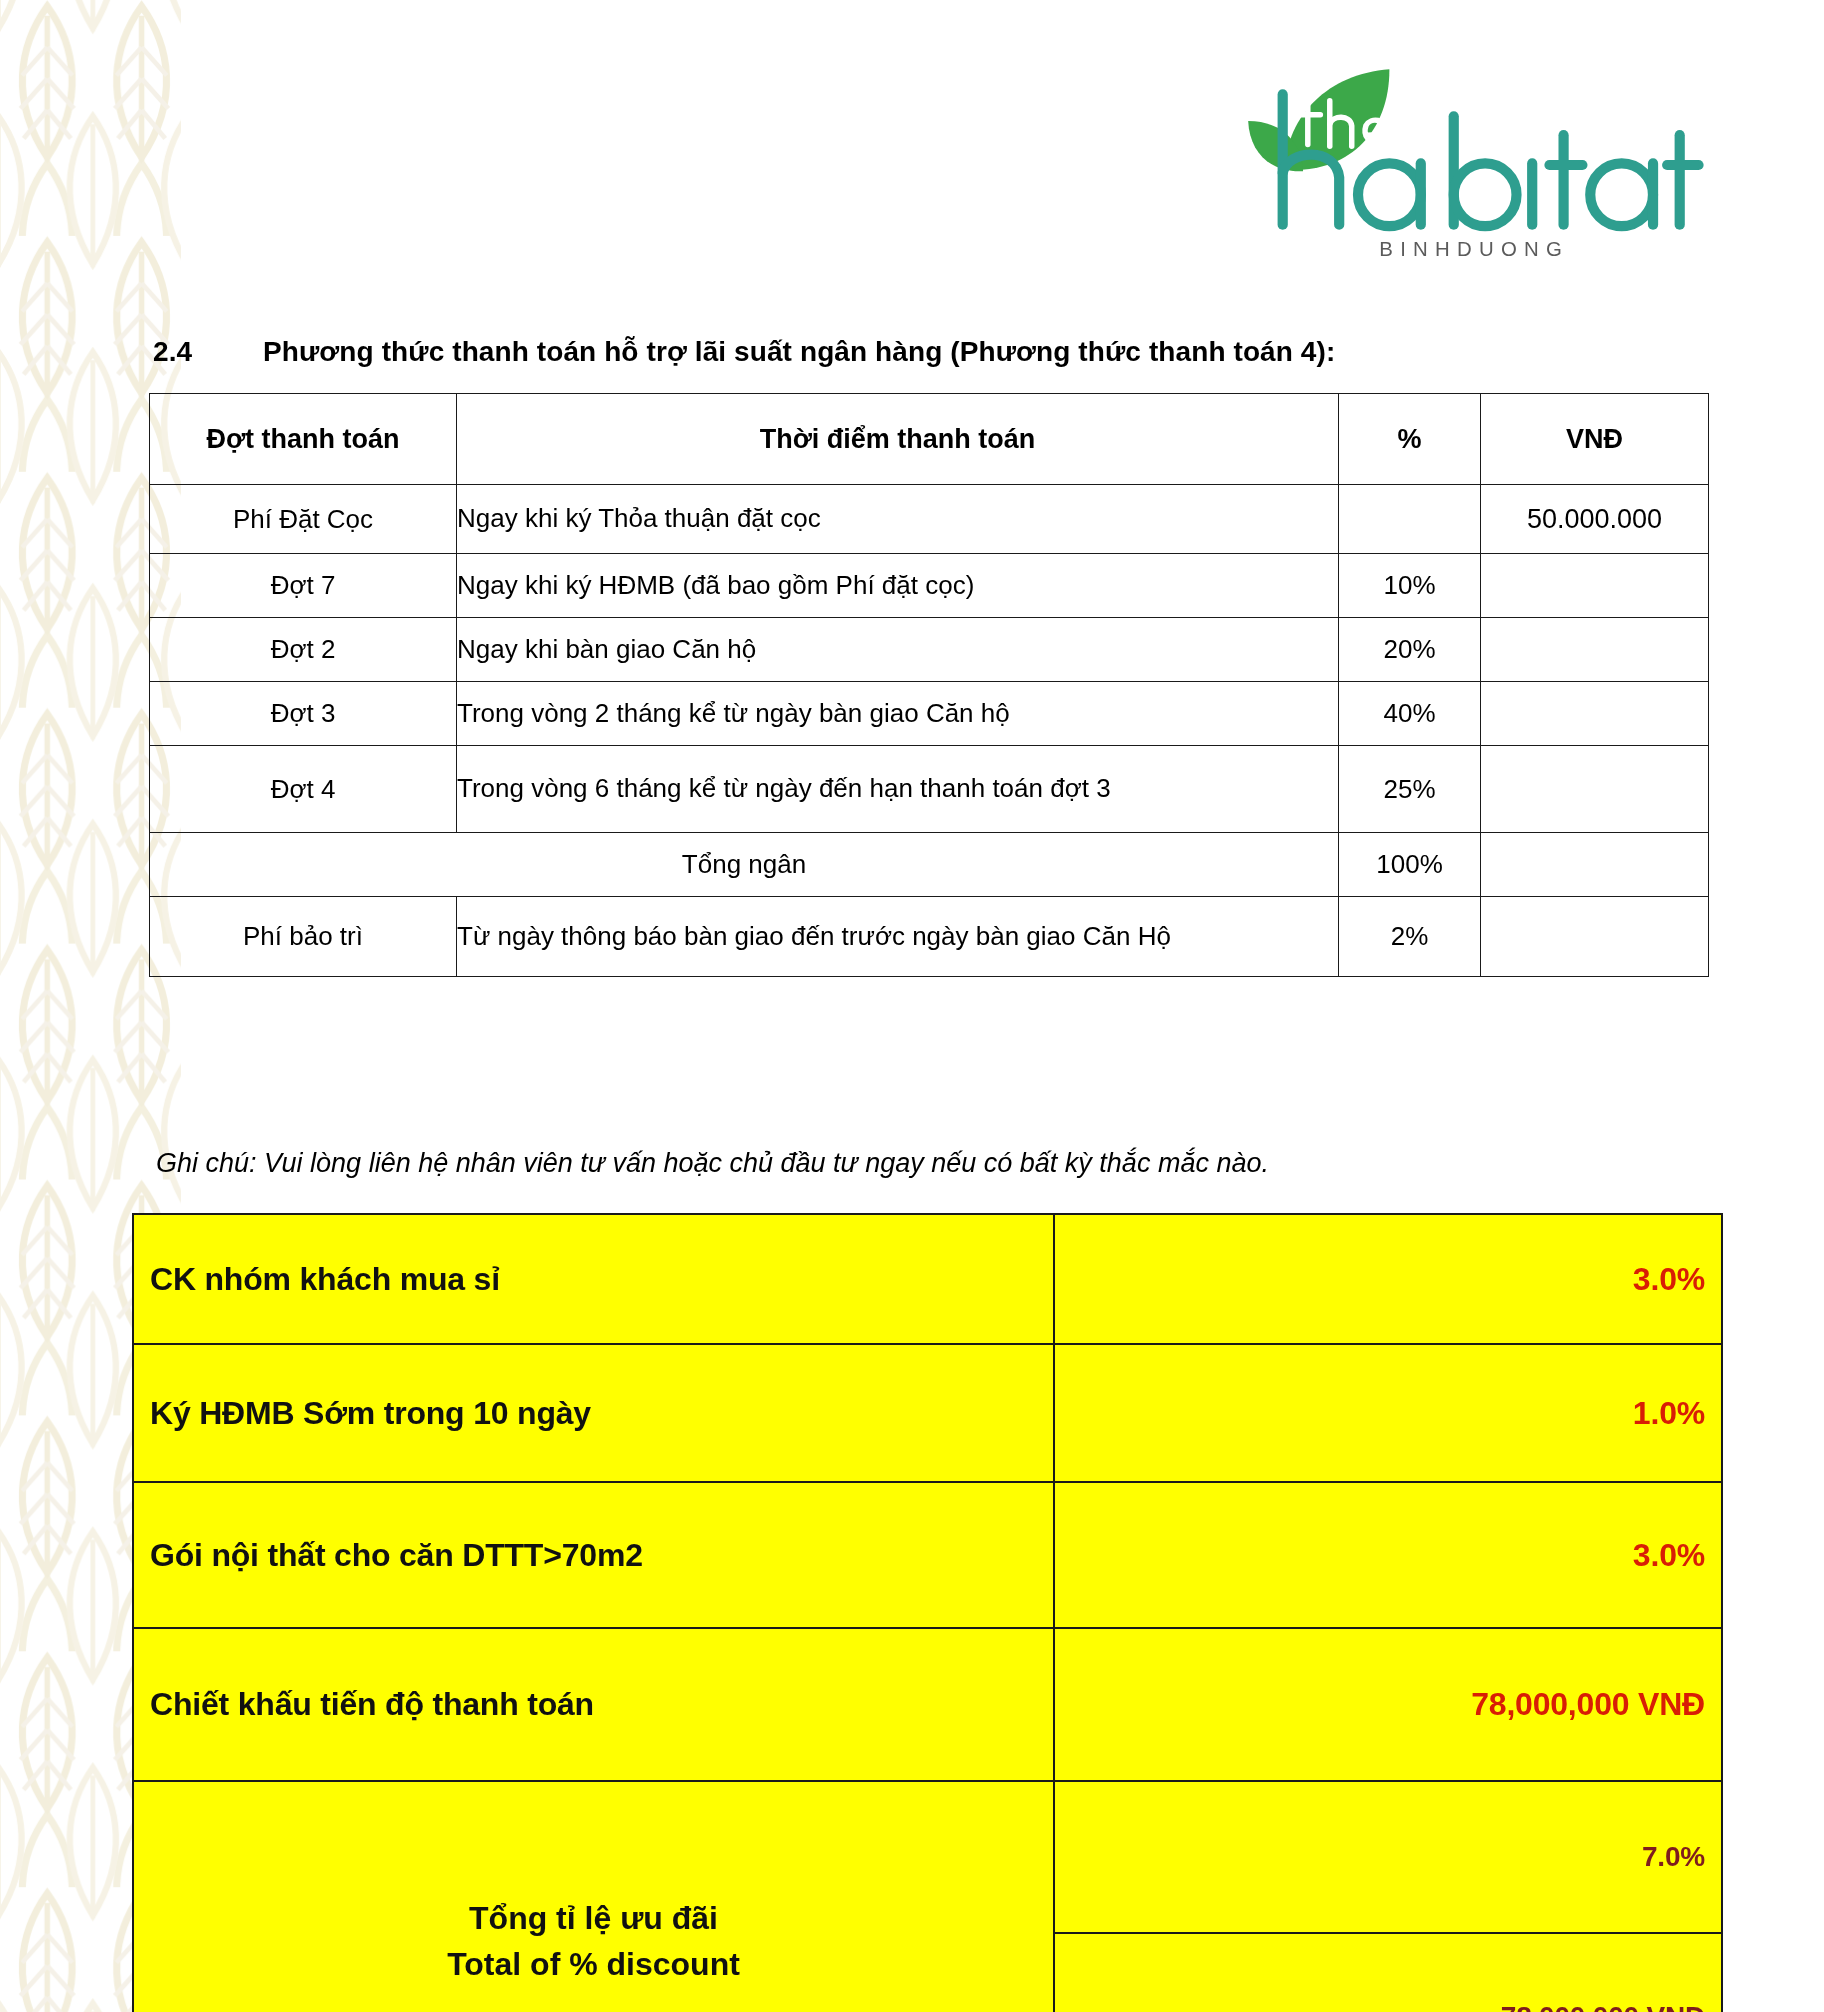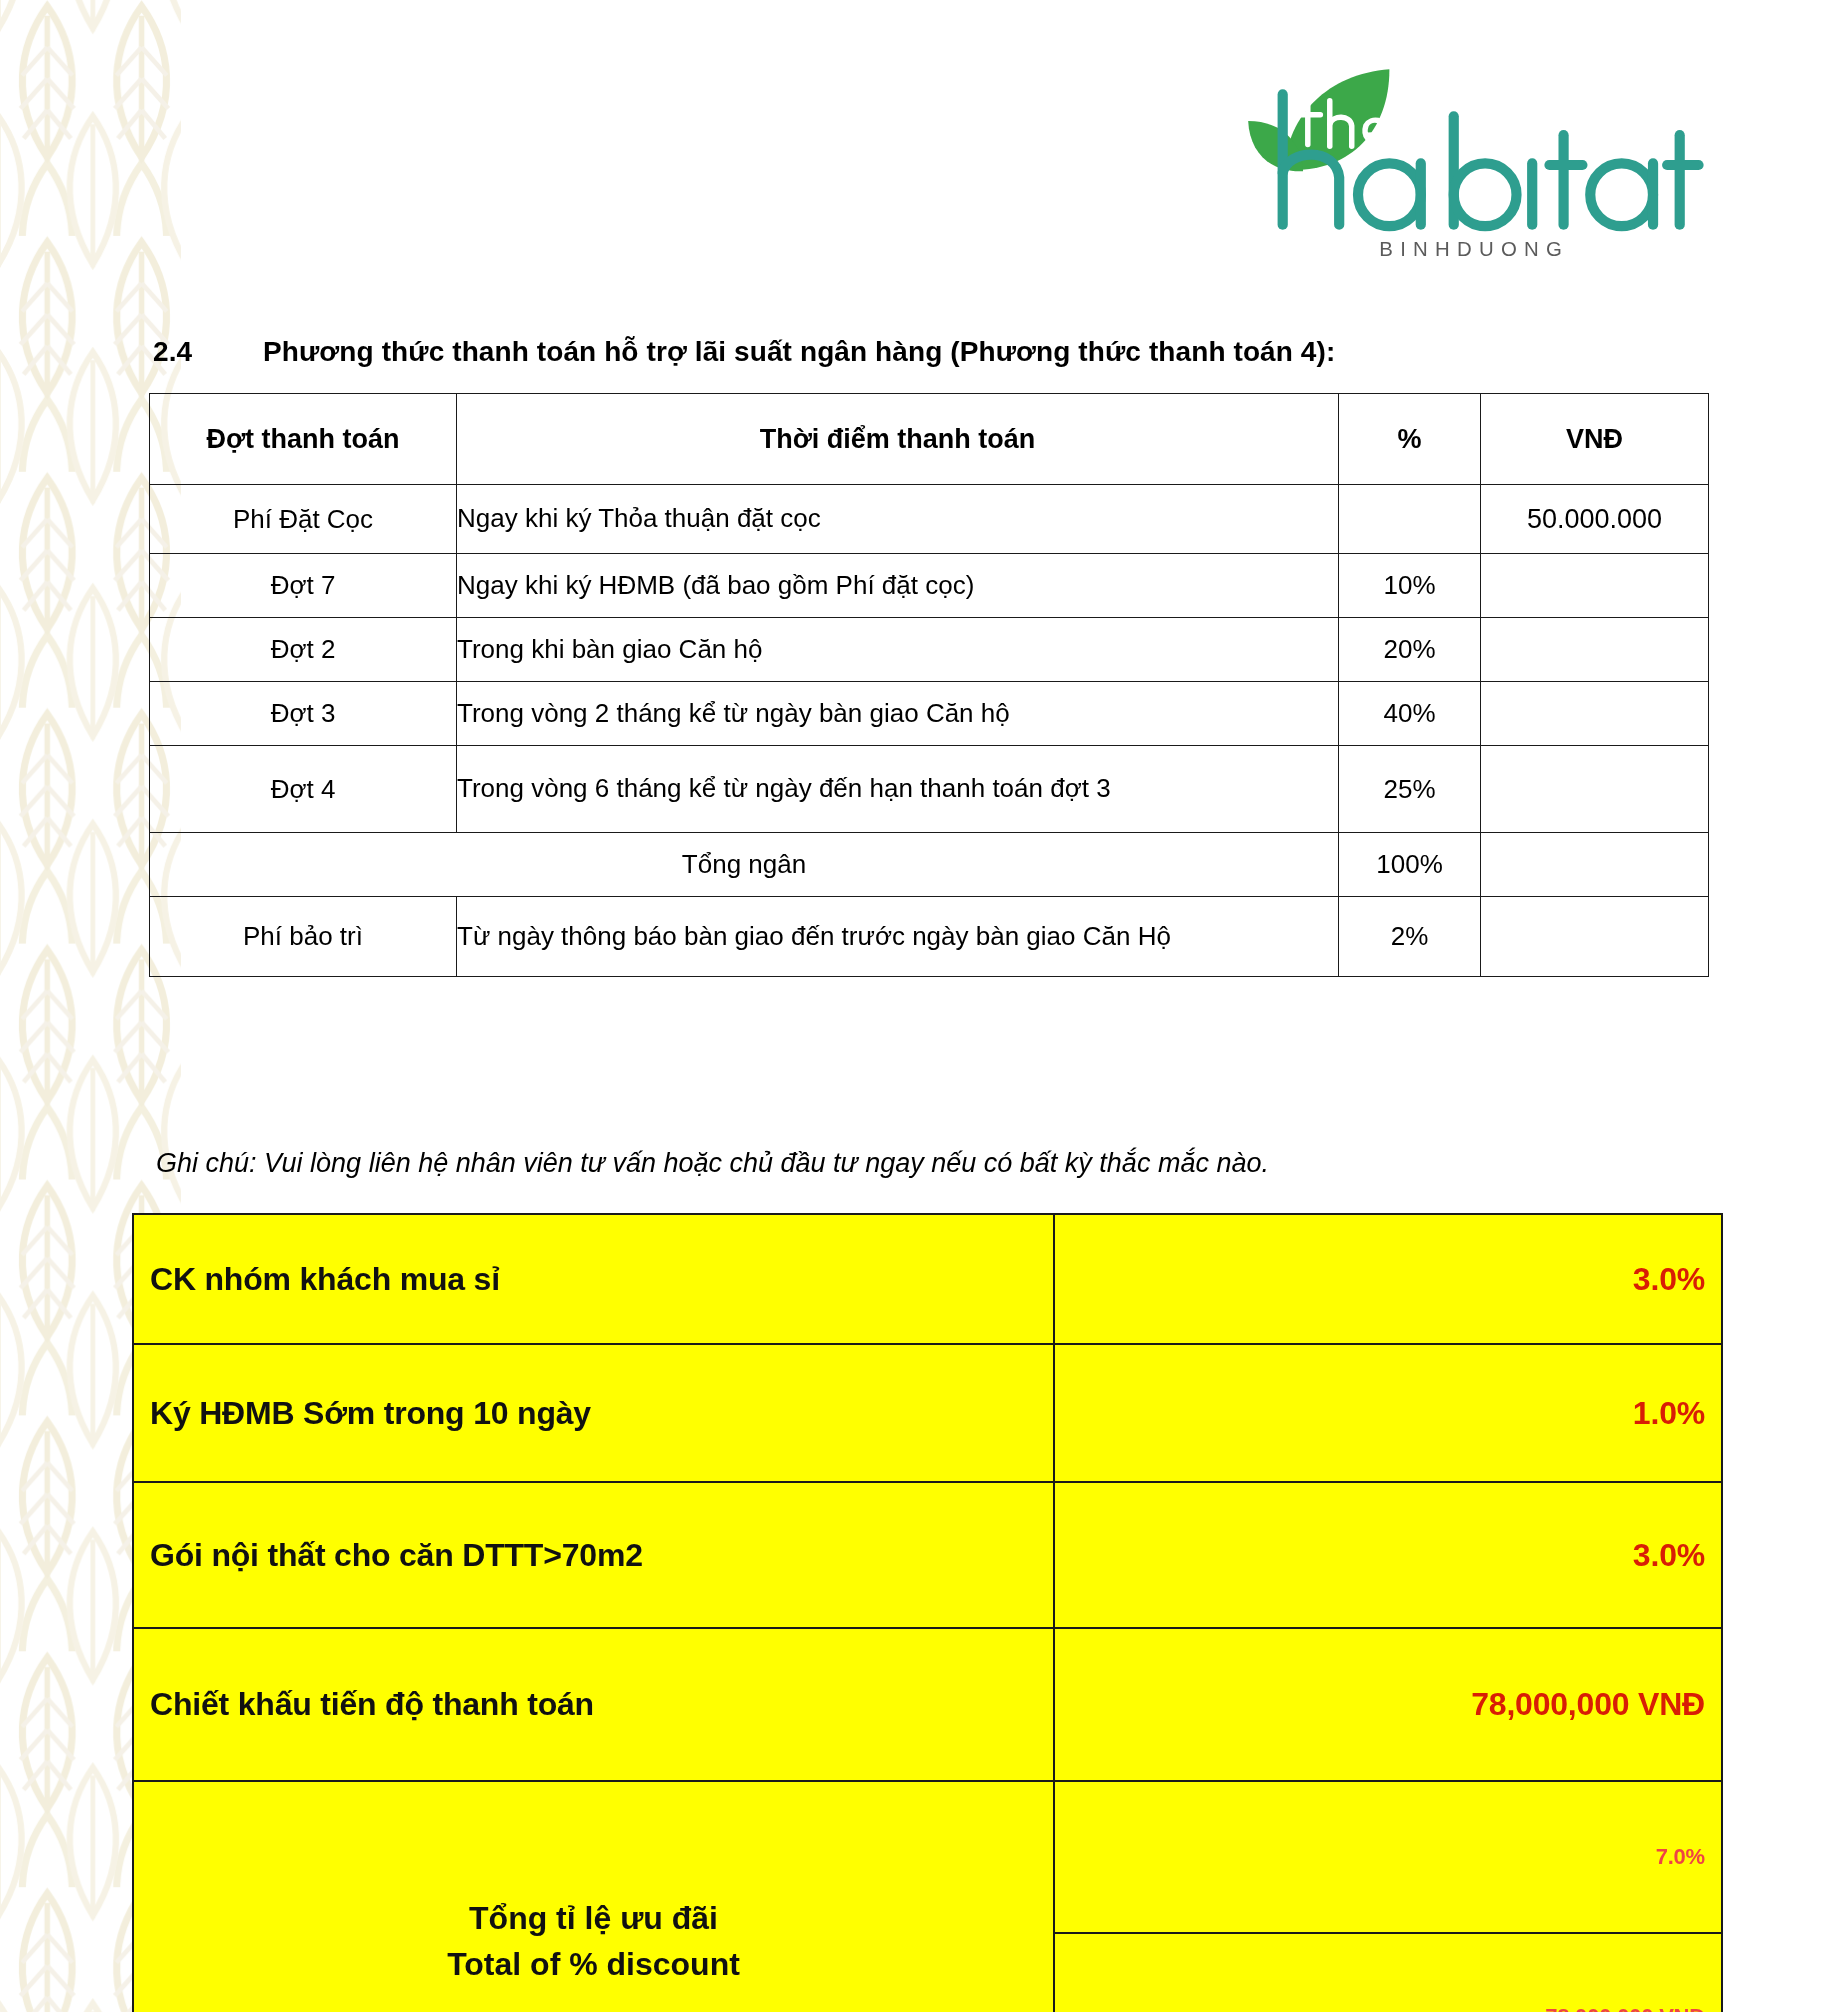--- a/index.html
+++ b/index.html
@@ -187,23 +187,23 @@
     table-layout: fixed;
     height: 100%;
   }
   table.inner td {
     border: none;
     background: #ffff00;
   }
   table.inner tr.top td { height: 118px; border-bottom: 2.4px solid #1a1a1a; }
   table.inner tr.bot td { height: 134px; }
   td.sub-val {
-    font-size: 22px;
-    font-weight: bold;
-    color: #ef4444;
+    font-size: 28px;
+    font-weight: bold;
+    color: #7f1d1d;
     text-align: right;
     padding-right: 14px;
     vertical-align: middle;
     letter-spacing: -0.2px;
   }
   tr.dr-total > td { height: 252px; padding: 0; vertical-align: middle; }
   tr.dr-total > td.nosplit { padding: 0; }
 
   
   .ghost-row {
@@ -326,21 +326,21 @@
         <td class="vnd">50.000.000</td>
       </tr>
       <tr class="r-1">
         <td class="lbl">Đợt 7</td>
         <td class="desc">Ngay khi ký HĐMB (đã bao gồm Phí đặt cọc)</td>
         <td class="pct">10%</td>
         <td class="vnd"></td>
       </tr>
       <tr class="r-2">
         <td class="lbl">Đợt 2</td>
-        <td class="desc">Trong khi bàn giao Căn hộ</td>
+        <td class="desc">Ngay khi bàn giao Căn hộ</td>
         <td class="pct">20%</td>
         <td class="vnd"></td>
       </tr>
       <tr class="r-3">
         <td class="lbl">Đợt 3</td>
         <td class="desc">Trong vòng 2 tháng kể từ ngày bàn giao Căn hộ</td>
         <td class="pct">40%</td>
         <td class="vnd"></td>
       </tr>
       <tr class="r-4">

